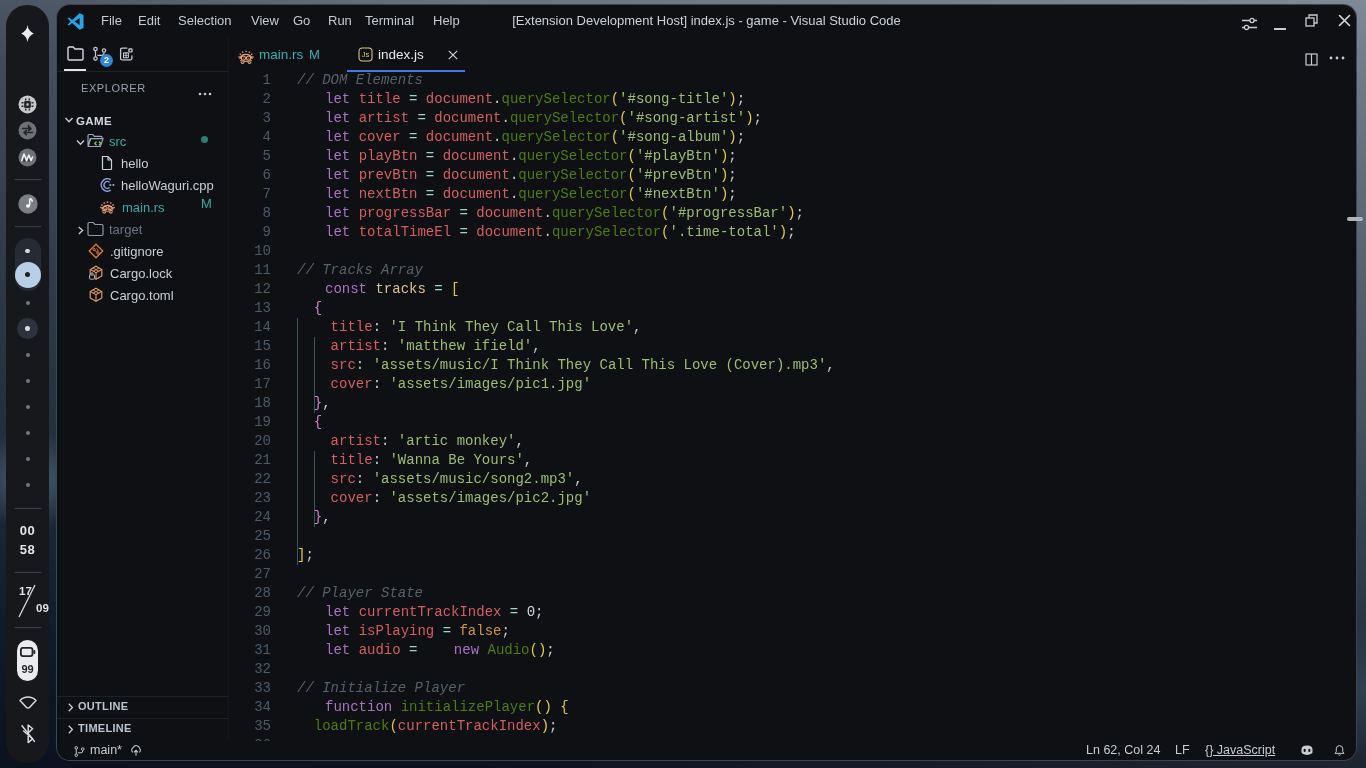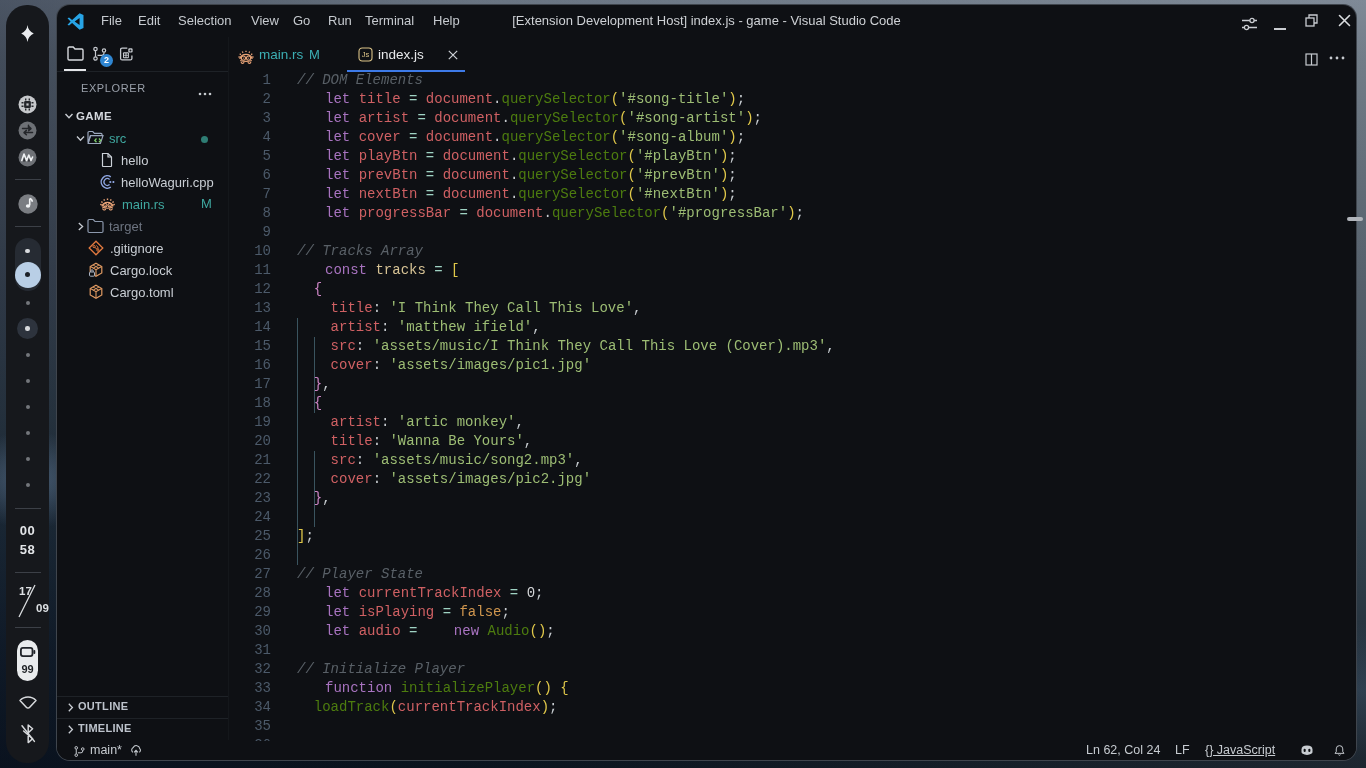--- a/index.html
+++ b/index.html
@@ -21,21 +21,21 @@
 .wdot { position:absolute; left:19.5px; width:4px; height:4px; border-radius:50%; background:#73767b; }
 
 .win { position:absolute; left:57px; top:5px; width:1299px; height:755px; border-radius:13px;
   background:#0e1014; box-shadow:0 0 0 1px #3f454d; overflow:hidden;
   color:#c9ced4; font-size:13px; }
 .tb-menu { position:absolute; top:0; height:32px; line-height:32px; color:#c6cacf; font-size:13px; }
 .tb-title { position:absolute; top:0; left:0; right:0; height:32px; line-height:32px; text-align:center; color:#ced1d5; font-size:13px; }
 .icon { position:absolute; }
 
 .side-sep { position:absolute; left:0; width:171px; height:1px; background:#1e2227; }
-.row { position:absolute; height:22px; white-space:nowrap; display:flex; align-items:center; }
+.row { position:absolute; height:22px; white-space:nowrap; display:flex; align-items:flex-end; }
 .tico { width:16px; height:16px; flex:none; }
 .teal { color:#3fa8a0; }
 .dim { color:#6d7480; }
 .sect { position:absolute; font-size:11px; font-weight:bold; color:#bdc3cc; letter-spacing:.3px; }
 
 .codepane { position:absolute; left:240px; top:66px; width:1050px; font-family:"Liberation Mono", monospace; font-size:14px; }
 .cl { height:19px; line-height:19px; white-space:pre; color:#c7ccd0; }
 .nums { position:absolute; left:171px; top:66px; width:43px; text-align:right; font-family:"Liberation Mono", monospace; font-size:14px; color:#4c5a6a; }
 .nums div { height:19px; line-height:19px; }
 .k { color:#a873c0;margin-left:28px; } .r { color:#cf6063; } .e { color:#9fd3c3; } .f { color:#4d7c0f; }
@@ -363,20 +363,21 @@
   <div class="guide" style="left:257px; top:446px; height:76px;"></div>
   <div class="codepane">
 <div class="cl"><span class="cm">// DOM Elements</span></div>
 <div class="cl"><span class="k">let</span> <span class="r">title</span> <span class="e">=</span> <span class="r">document</span>.<span class="f">querySelector</span><span class="b1">(</span><span class="s">'#song-title'</span><span class="b1">)</span>;</div>
 <div class="cl"><span class="k">let</span> <span class="r">artist</span> <span class="e">=</span> <span class="r">document</span>.<span class="f">querySelector</span><span class="b1">(</span><span class="s">'#song-artist'</span><span class="b1">)</span>;</div>
 <div class="cl"><span class="k">let</span> <span class="r">cover</span> <span class="e">=</span> <span class="r">document</span>.<span class="f">querySelector</span><span class="b1">(</span><span class="s">'#song-album'</span><span class="b1">)</span>;</div>
 <div class="cl"><span class="k">let</span> <span class="r">playBtn</span> <span class="e">=</span> <span class="r">document</span>.<span class="f">querySelector</span><span class="b1">(</span><span class="s">'#playBtn'</span><span class="b1">)</span>;</div>
 <div class="cl"><span class="k">let</span> <span class="r">prevBtn</span> <span class="e">=</span> <span class="r">document</span>.<span class="f">querySelector</span><span class="b1">(</span><span class="s">'#prevBtn'</span><span class="b1">)</span>;</div>
 <div class="cl"><span class="k">let</span> <span class="r">nextBtn</span> <span class="e">=</span> <span class="r">document</span>.<span class="f">querySelector</span><span class="b1">(</span><span class="s">'#nextBtn'</span><span class="b1">)</span>;</div>
 <div class="cl"><span class="k">let</span> <span class="r">progressBar</span> <span class="e">=</span> <span class="r">document</span>.<span class="f">querySelector</span><span class="b1">(</span><span class="s">'#progressBar'</span><span class="b1">)</span>;</div>
+<div class="cl"><span class="k">let</span> <span class="r">totalTimeEl</span> <span class="e">=</span> <span class="r">document</span>.<span class="f">querySelector</span><span class="b1">(</span><span class="s">'.time-total'</span><span class="b1">)</span>;</div>
 <div class="cl"> </div>
 <div class="cl"><span class="cm">// Tracks Array</span></div>
 <div class="cl"><span class="k">const</span> <span class="cst">tracks</span> <span class="e">=</span> <span class="b1">[</span></div>
 <div class="cl">  <span class="b2">{</span></div>
 <div class="cl">    <span class="r">title</span>: <span class="s">'I Think They Call This Love'</span>,</div>
 <div class="cl">    <span class="r">artist</span>: <span class="s">'matthew ifield'</span>,</div>
 <div class="cl">    <span class="r">src</span>: <span class="s">'assets/music/I Think They Call This Love (Cover).mp3'</span>,</div>
 <div class="cl">    <span class="r">cover</span>: <span class="s">'assets/images/pic1.jpg'</span></div>
 <div class="cl">  <span class="b2">}</span>,</div>
 <div class="cl">  <span class="b2">{</span></div>

